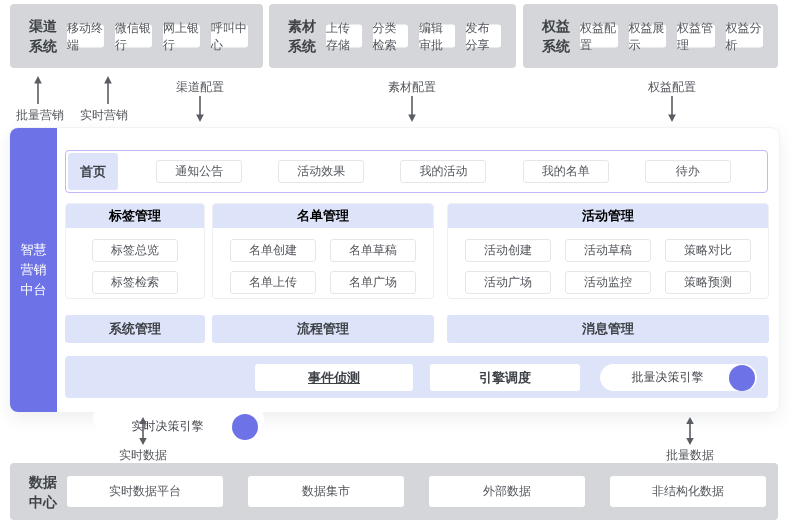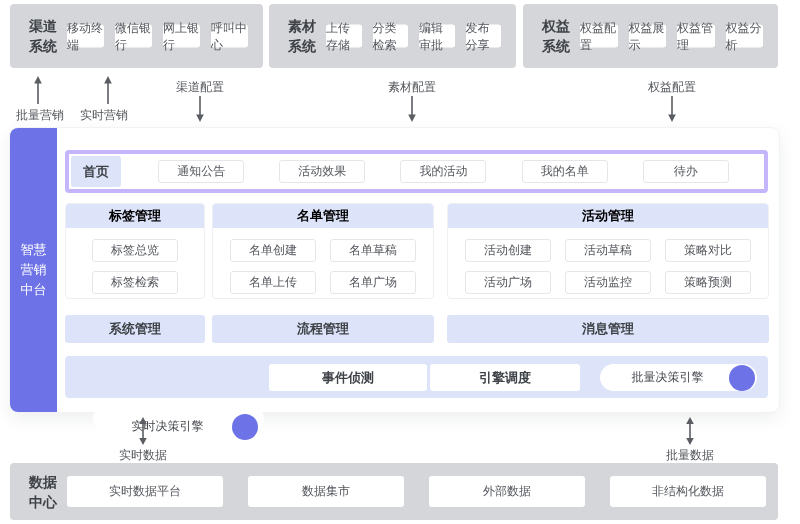--- a/index.html
+++ b/index.html
@@ -27,21 +27,21 @@
   
   .panel { position:absolute; left:10px; top:128px; width:769px; height:284px;
            background:#fff; border-radius:8px;
            box-shadow:0 0 0 1px #f1f2f5, 0 6px 18px rgba(30,34,40,.08); }
   .sidebar { position:absolute; left:0; top:0; bottom:0; width:47px; background:#6d72e6;
              border-radius:8px 0 0 8px; display:flex; align-items:center; justify-content:center; }
   .sidebar .v { text-align:center; color:#fff; font-size:13px; font-weight:500; line-height:1.55; }
   .sidebar .v span { display:block; }
 
   .tabbar { position:absolute; left:55px; top:22px; width:703px; height:43px;
-            border:4px solid #c4b5fd; border-radius:4px; background:#fff; }
+            border:1px solid #c4b5fd; border-radius:4px; background:#fff; }
   .home-tab { position:absolute; left:2px; top:2px; bottom:2px; width:50px; background:#dde4fa;
               border-radius:3px; display:flex; align-items:center; justify-content:center;
               font-size:13px; font-weight:700; color:#3e4247; }
   .tabs { position:absolute; left:54px; right:0; top:0; bottom:0; display:flex;
           align-items:center; justify-content:space-evenly; }
   .tab-btn { width:86px; height:23px; background:#fff; border:1px solid #e4e6ea; border-radius:3px;
              display:flex; align-items:center; justify-content:center; font-size:12px; color:#54575d; }
 
   .sec { position:absolute; top:75px; height:96px; background:#fff; border:1px solid #edeff2; border-radius:4px; }
   .sec.s1 { left:55px;  width:140px; }
@@ -64,21 +64,21 @@
                 background:#dde4fa; border-radius:4px; }
   .engine-pill { position:absolute; top:8px; height:27px; background:#fff; border-radius:14px;
                  display:flex; align-items:center; justify-content:center; font-size:12px; color:#45484e; }
   .engine-pill .txt { flex:1; text-align:center; }
   .engine-pill .dot { width:26px; height:26px; border-radius:50%; background:#6d72e6; flex:0 0 auto; }
   .pill1 { left:28px;  width:171px; padding:16px 6px 0 14px; gap:4px;margin-top:41px; }
   .pill2 { left:535px; width:157px; padding:0 2px 0 10px; gap:4px; }
   .engine-box { position:absolute; top:8px; height:27px; background:#fff; border-radius:3px;
                 display:flex; align-items:center; justify-content:center;
                 font-size:13px; font-weight:700; color:#3e4247; }
-  .ebox1 { left:204px; width:158px; }
+  .ebox1 { left:190px; width:158px;text-decoration:underline; }
   .ebox2 { left:365px; width:150px; }
 
   
   .dc-box { position:absolute; left:10px; top:463px; width:768px; height:57px;
             background:#d4d6d9; border-radius:4px; }
   .dc-title { position:absolute; left:19px; top:50%; transform:translateY(-50%);
               width:34px; font-size:14px; line-height:1.45; font-weight:700; color:#3e4247; }
   .dc-items { position:absolute; left:57px; right:12px; top:13px; height:31px; display:flex; gap:25px; }
   .dc-btn { flex:1; background:#fff; border-radius:3px; display:flex; align-items:center;
             justify-content:center; font-size:12px; color:#54575d; }

